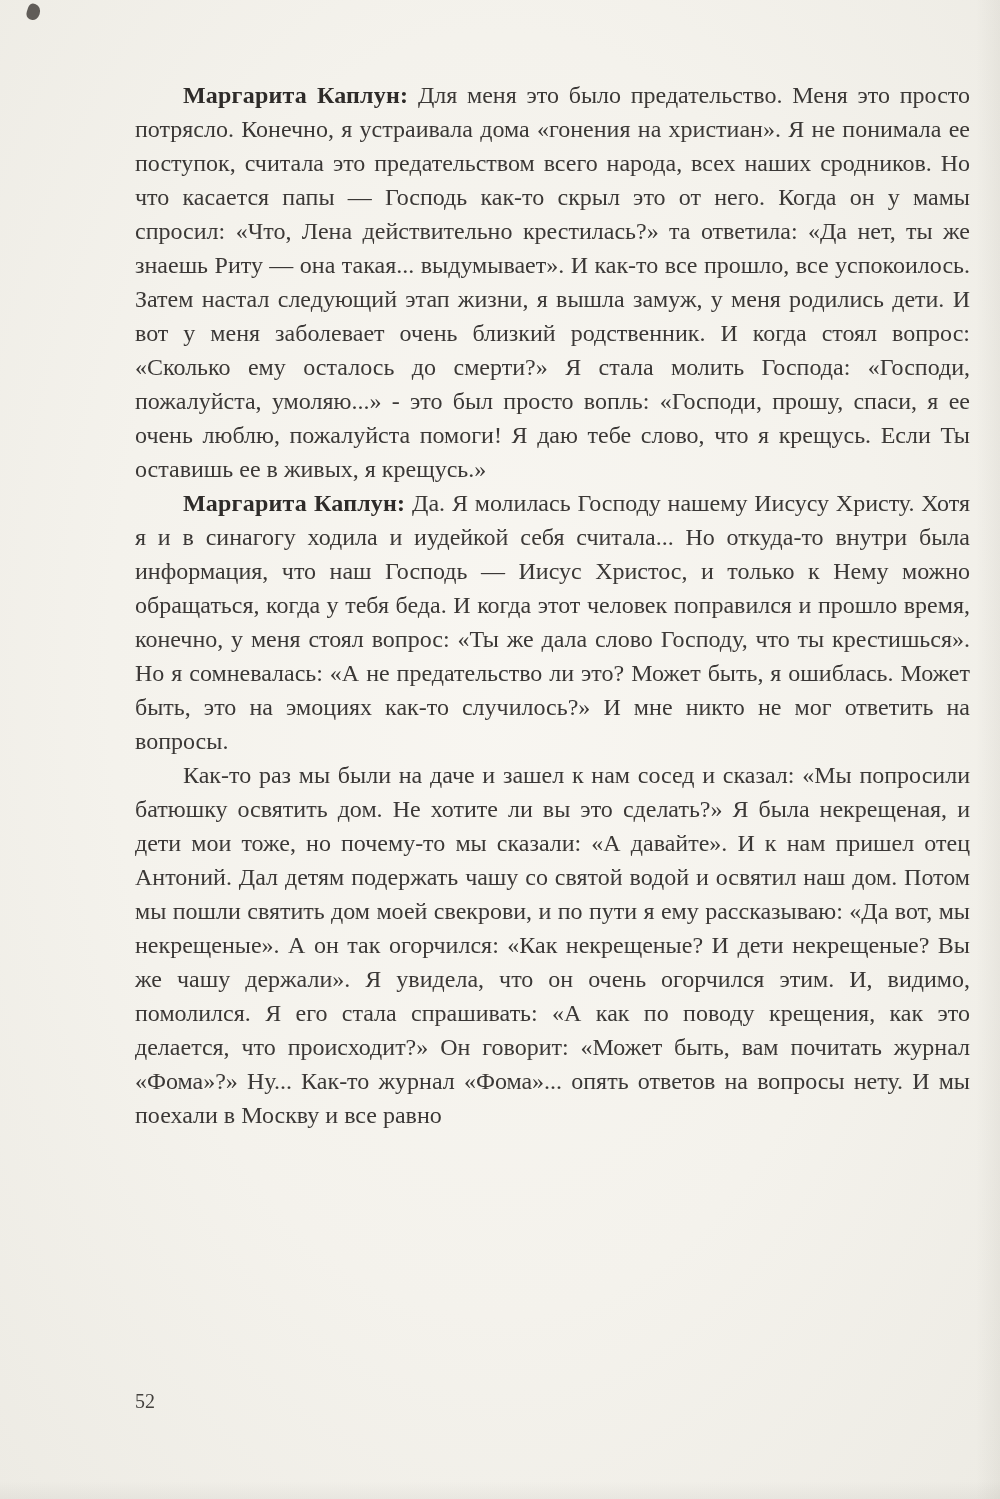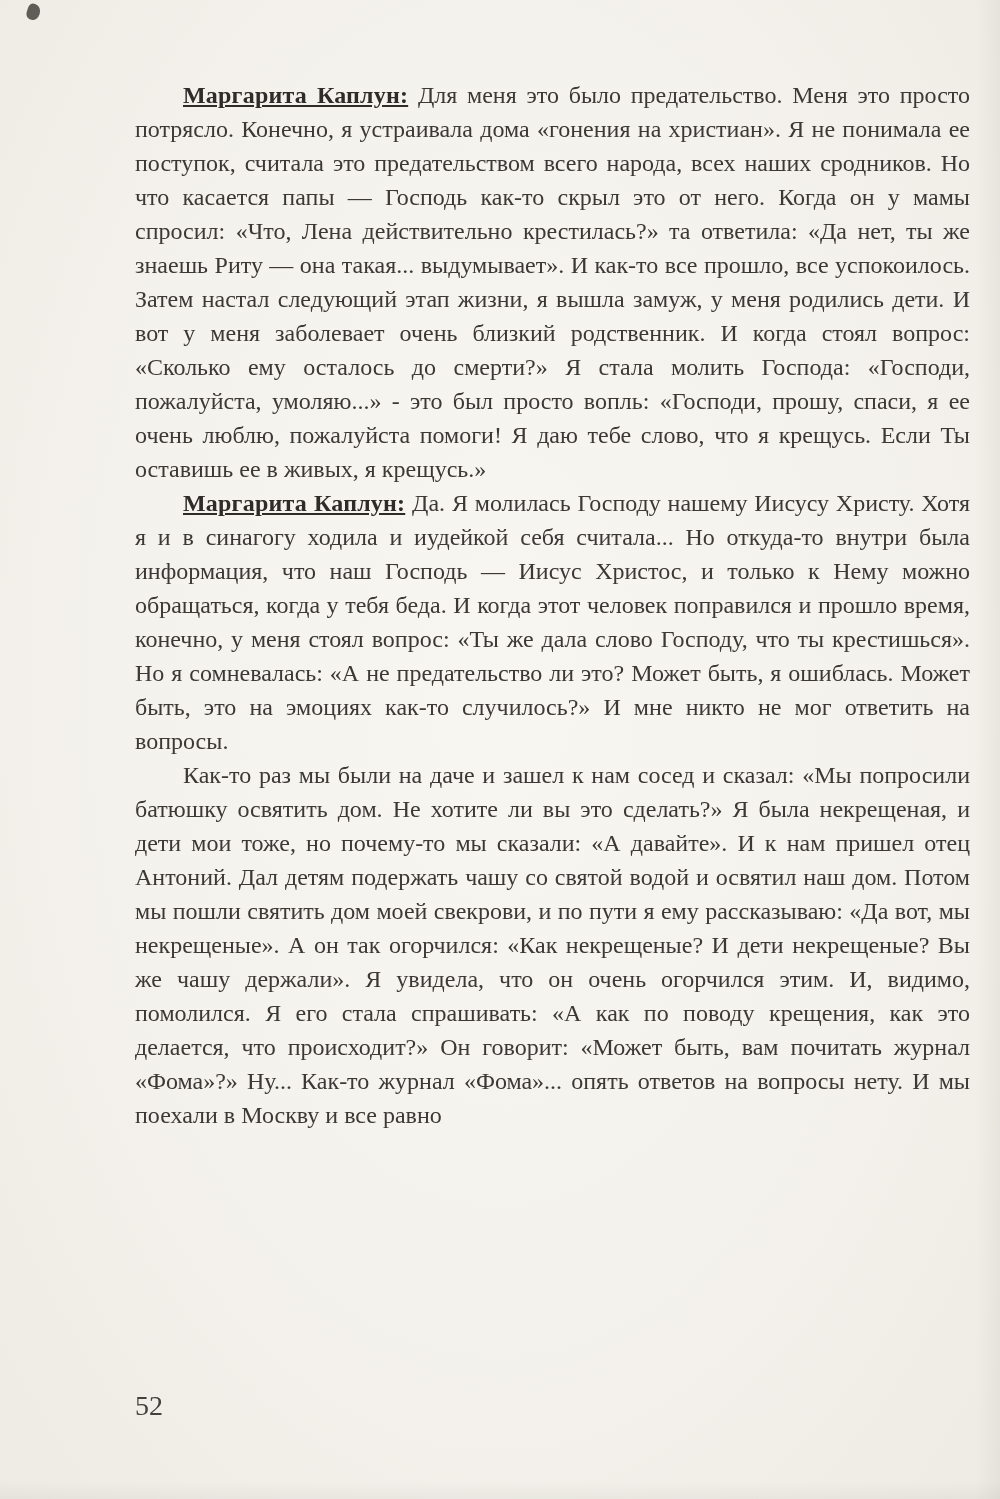--- a/index.html
+++ b/index.html
@@ -56,27 +56,26 @@
     -webkit-hyphens: auto;
   }
   .para {
     margin: 0;
     text-indent: 48px;
   }
   .speaker {
     font-weight: bold;
     color: #2e2b29;
     letter-spacing: 0.2px;
-    text-decoration: underline;
   }
   .page-number {
     position: absolute;
     left: 135px;
     top: 1390px;
-    font-size: 28px;
+    font-size: 20px;
     color: #43403d;
   }
 </style>
 </head>
 <body>
 
 <div class="scan-speck"></div>
 <div class="scan-shade-right"></div>
 <div class="scan-shade-bottom"></div>
 

